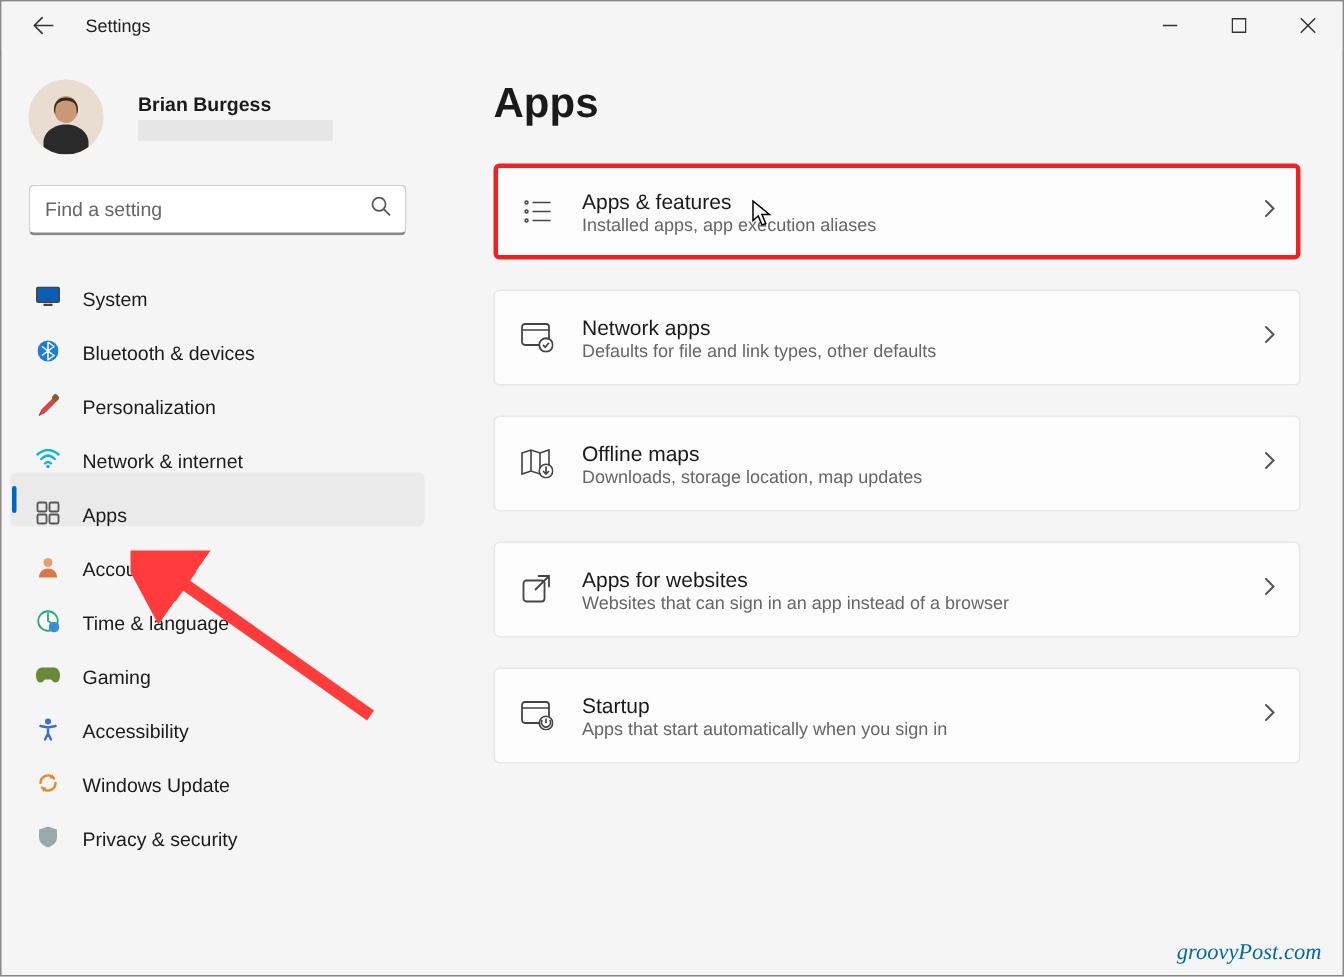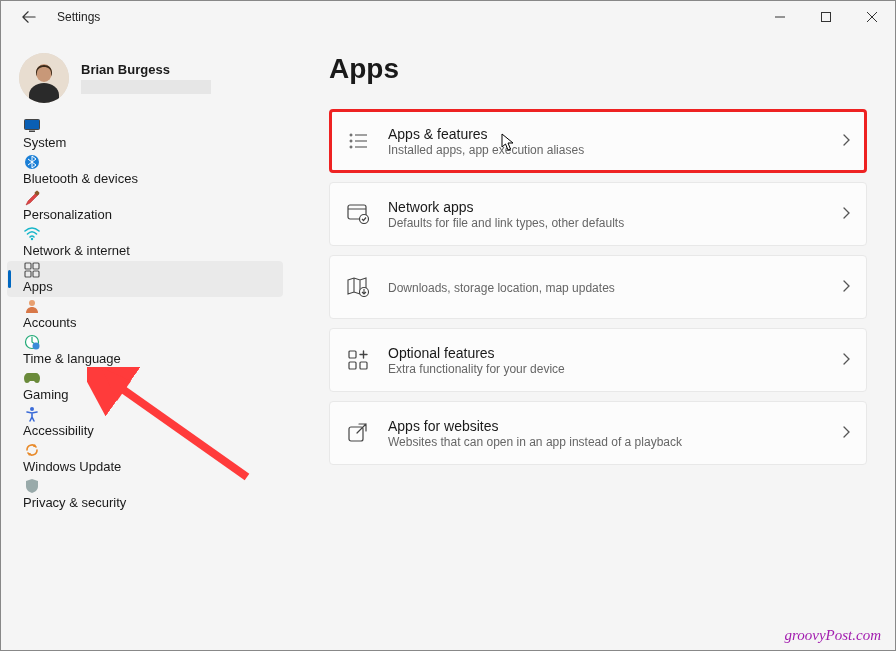--- a/index.html
+++ b/index.html
@@ -29,21 +29,21 @@
     width: 46px; height: 32px; display: flex; align-items: center;
     justify-content: center;
   }
   .content {
     display: flex; height: calc(100% - 32px);
   }
   .sidebar {
     width: 288px; padding: 14px 0 0 0; flex-shrink: 0;
   }
   .profile {
-    display: flex; align-items: center; padding: 6px 18px 14px 18px;
+    display: flex; align-items: center; padding: 6px 18px 14px 18px; gap: 11px;
   }
   .avatar {
     width: 50px; height: 50px; border-radius: 50%; overflow: hidden;
     background: #e0d6cb; flex-shrink: 0;
     display: flex; align-items: flex-end; justify-content: center;
   }
   .avatar svg { display: block; }
   .profile-info { margin-left: 12px; }
   .profile-name { font-size: 13px; font-weight: 600; }
   .profile-sub {
@@ -57,62 +57,61 @@
     border-bottom: 2px solid #888; border-radius: 4px;
     background: #fff; padding: 0 32px 0 10px; font-size: 13px;
     font-family: inherit; outline: none;
   }
   .search::placeholder { color: #666; }
   .search-icon {
     position: absolute; right: 10px; top: 50%; transform: translateY(-50%);
   }
   .nav { list-style: none; margin: 0; padding: 0; }
   .nav-item {
-    height: 36px; display: flex; align-items: flex-start;
+    height: 36px; display: flex; align-items: flex-end;
     padding: 0 14px 0 22px; font-size: 13px; cursor: default;
     position: relative;
-    flex-direction: column;
   }
   .nav-item.active {
     background: #eaeaea; border-radius: 4px; margin: 0 6px;
     padding-left: 16px;
   }
   .nav-item.active::before {
     content: ""; position: absolute; left: 1px; top: 9px; bottom: 9px;
     width: 3px; background: #0067c0; border-radius: 2px;
   }
   .nav-icon {
     width: 18px; height: 18px; margin-right: 14px;
     display: flex; align-items: center; justify-content: center;
   }
   .main {
     flex: 1; padding: 20px 28px 0 40px;
   }
   .page-title {
     font-size: 28px; font-weight: 600; margin: 0 0 24px 0;
   }
-  .card-list { display: flex; flex-direction: column; gap: 9px; }
+  .card-list { display: flex; flex-direction: column; gap: 20px; }
   .card {
     background: #fcfcfc; border: 1px solid #e8e8e8; border-radius: 4px;
     display: flex; align-items: center; padding: 12px 16px;
     min-height: 64px;
   }
   .card.hl { border: 3px solid #e22; padding: 10px 14px; }
   .card-icon {
     width: 24px; height: 24px; margin-right: 18px;
     display: flex; align-items: center; justify-content: center;
     flex-shrink: 0;
   }
   .card-text { flex: 1; }
   .card-title { font-size: 14px; }
   .card-desc { font-size: 12px; color: #666; margin-top: 1px; }
   .chevron { flex-shrink: 0; }
   .watermark {
     position: absolute; bottom: 6px; right: 14px;
-    font-size: 15px; color: #a21caf; font-style: italic;
+    font-size: 15px; color: #0369a1; font-style: italic;
     font-family: Georgia, serif;
     margin-left: 47px;
   }
   
   .arrow-anno {
     position: absolute; left: 86px; top: 366px; pointer-events: none;
   }
   .cursor-anno {
     position: absolute; left: 500px; top: 132px; pointer-events: none;
   }
@@ -157,20 +156,29 @@
           <path d="M25 12c-5 0-8 3-8 8 0 2 1 3 1 3 -1-7 3-9 7-9s8 2 7 9c0 0 1-1 1-3 0-5-3-8-8-8z" fill="#3a2a1a"></path>
           <path d="M10 50 v-8 c0-7 7-12 15-12s15 5 15 12 v8 z" fill="#2a2a2a"></path>
         </svg>
       </div>
       <div class="profile-info">
         <div class="profile-name">Brian Burgess</div>
         <div class="profile-sub"></div>
       </div>
     </div>
 
+    <div class="search-wrap">
+      <input class="search" type="text" placeholder="Find a setting" style="">
+      <span class="search-icon">
+        <svg width="14" height="14" viewBox="0 0 16 16">
+            <circle cx="6.5" cy="6.5" r="5" stroke="#555" stroke-width="1.3" fill="none"></circle>
+            <line x1="10.5" y1="10.5" x2="14.5" y2="14.5" stroke="#555" stroke-width="1.3" stroke-linecap="round"></line>
+          </svg>
+      </span>
+    </div>
 
     <ul class="nav">
       <li class="nav-item">
         <span class="nav-icon">
             <svg width="16" height="14" viewBox="0 0 16 14">
               <rect x="0.5" y="0.5" width="15" height="10" rx="1" fill="#0a5fb4" stroke="#333" stroke-width="0"></rect>
               <rect x="0.5" y="0.5" width="15" height="10" rx="1" fill="none" stroke="#444" stroke-width="1"></rect>
               <rect x="5" y="11.5" width="6" height="1.5" fill="#444"></rect>
             </svg>
           </span>
@@ -315,62 +323,63 @@
 
       <div class="card">
         <span class="card-icon">
             <svg width="22" height="20" viewBox="0 0 22 20">
               <path d="M1 3l6-2 6 2 6-2v14l-6 2-6-2-6 2z M7 1v14 M13 3v14" stroke="#444" fill="none" stroke-width="1.1"></path>
               <circle cx="17" cy="15" r="4.5" fill="#fff" stroke="#444" stroke-width="1.1"></circle>
               <path d="M17 12v5M15 15l2 2 2-2" stroke="#444" fill="none" stroke-width="1.1"></path>
             </svg>
           </span>
         <div class="card-text">
+          <div class="card-title">Offline maps</div>
           <div class="card-desc">Downloads, storage location, map updates</div>
         </div>
         <span class="chevron"><svg width="8" height="12" viewBox="0 0 8 12">
               <path d="M2 1l5 5-5 5" stroke="#555" stroke-width="1.3" fill="none" stroke-linecap="round"></path>
             </svg></span>
       </div>
 
-      <div class="card">
-        <span class="card-icon">
-            <svg width="20" height="20" viewBox="0 0 20 20">
-              <rect x="1" y="1" width="7" height="7" rx="1" stroke="#444" fill="none" stroke-width="1.2"></rect>
-              <rect x="1" y="12" width="7" height="7" rx="1" stroke="#444" fill="none" stroke-width="1.2"></rect>
-              <rect x="12" y="12" width="7" height="7" rx="1" stroke="#444" fill="none" stroke-width="1.2"></rect>
-              <path d="M15.5 1v7M12 4.5h7" stroke="#444" stroke-width="1.4" stroke-linecap="round"></path>
-            </svg>
-          </span>
-        <div class="card-text">
-          <div class="card-title">Optional features</div>
-          <div class="card-desc">Extra functionality for your device</div>
-        </div>
-        <span class="chevron"><svg width="8" height="12" viewBox="0 0 8 12">
-              <path d="M2 1l5 5-5 5" stroke="#555" stroke-width="1.3" fill="none" stroke-linecap="round"></path>
-            </svg></span>
-      </div>
 
       <div class="card">
         <span class="card-icon">
             <svg width="20" height="20" viewBox="0 0 20 20">
               <rect x="1" y="4" width="14" height="14" rx="2" stroke="#444" fill="none" stroke-width="1.2"></rect>
               <path d="M11 1h7v7M18 1L9 10" stroke="#444" fill="none" stroke-width="1.2" stroke-linecap="round"></path>
             </svg>
           </span>
         <div class="card-text">
           <div class="card-title">Apps for websites</div>
-          <div class="card-desc">Websites that can open in an app instead of a playback</div>
-        </div>
-        <span class="chevron"><svg width="8" height="12" viewBox="0 0 8 12">
-              <path d="M2 1l5 5-5 5" stroke="#555" stroke-width="1.3" fill="none" stroke-linecap="round"></path>
-            </svg></span>
-      </div>
-
-
+          <div class="card-desc">Websites that can sign in an app instead of a browser</div>
+        </div>
+        <span class="chevron"><svg width="8" height="12" viewBox="0 0 8 12">
+              <path d="M2 1l5 5-5 5" stroke="#555" stroke-width="1.3" fill="none" stroke-linecap="round"></path>
+            </svg></span>
+      </div>
+
+
+      <div class="card">
+        <span class="card-icon">
+            <svg width="22" height="20" viewBox="0 0 22 20">
+              <rect x="1" y="1" width="18" height="14" rx="2" stroke="#444" fill="none" stroke-width="1.2"></rect>
+              <line x1="1" y1="5" x2="19" y2="5" stroke="#444"></line>
+              <circle cx="17" cy="15" r="4.5" fill="#fff" stroke="#444" stroke-width="1.1"></circle>
+              <path d="M17 12v3M14.5 13a3 3 0 1 0 5 0" stroke="#444" fill="none" stroke-width="1.1"></path>
+            </svg>
+          </span>
+        <div class="card-text">
+          <div class="card-title">Startup</div>
+          <div class="card-desc">Apps that start automatically when you sign in</div>
+        </div>
+        <span class="chevron"><svg width="8" height="12" viewBox="0 0 8 12">
+              <path d="M2 1l5 5-5 5" stroke="#555" stroke-width="1.3" fill="none" stroke-linecap="round"></path>
+            </svg></span>
+      </div>
 
     </div>
   </div>
 </div>
 
 <svg class="arrow-anno" width="170" height="120" viewBox="0 0 170 120">
   <defs>
     <marker id="arrowhead" markerWidth="8" markerHeight="8" refX="2" refY="4" orient="auto">
       <polygon points="0 0, 8 4, 0 8" fill="#ff3b3b"></polygon>
     </marker>

